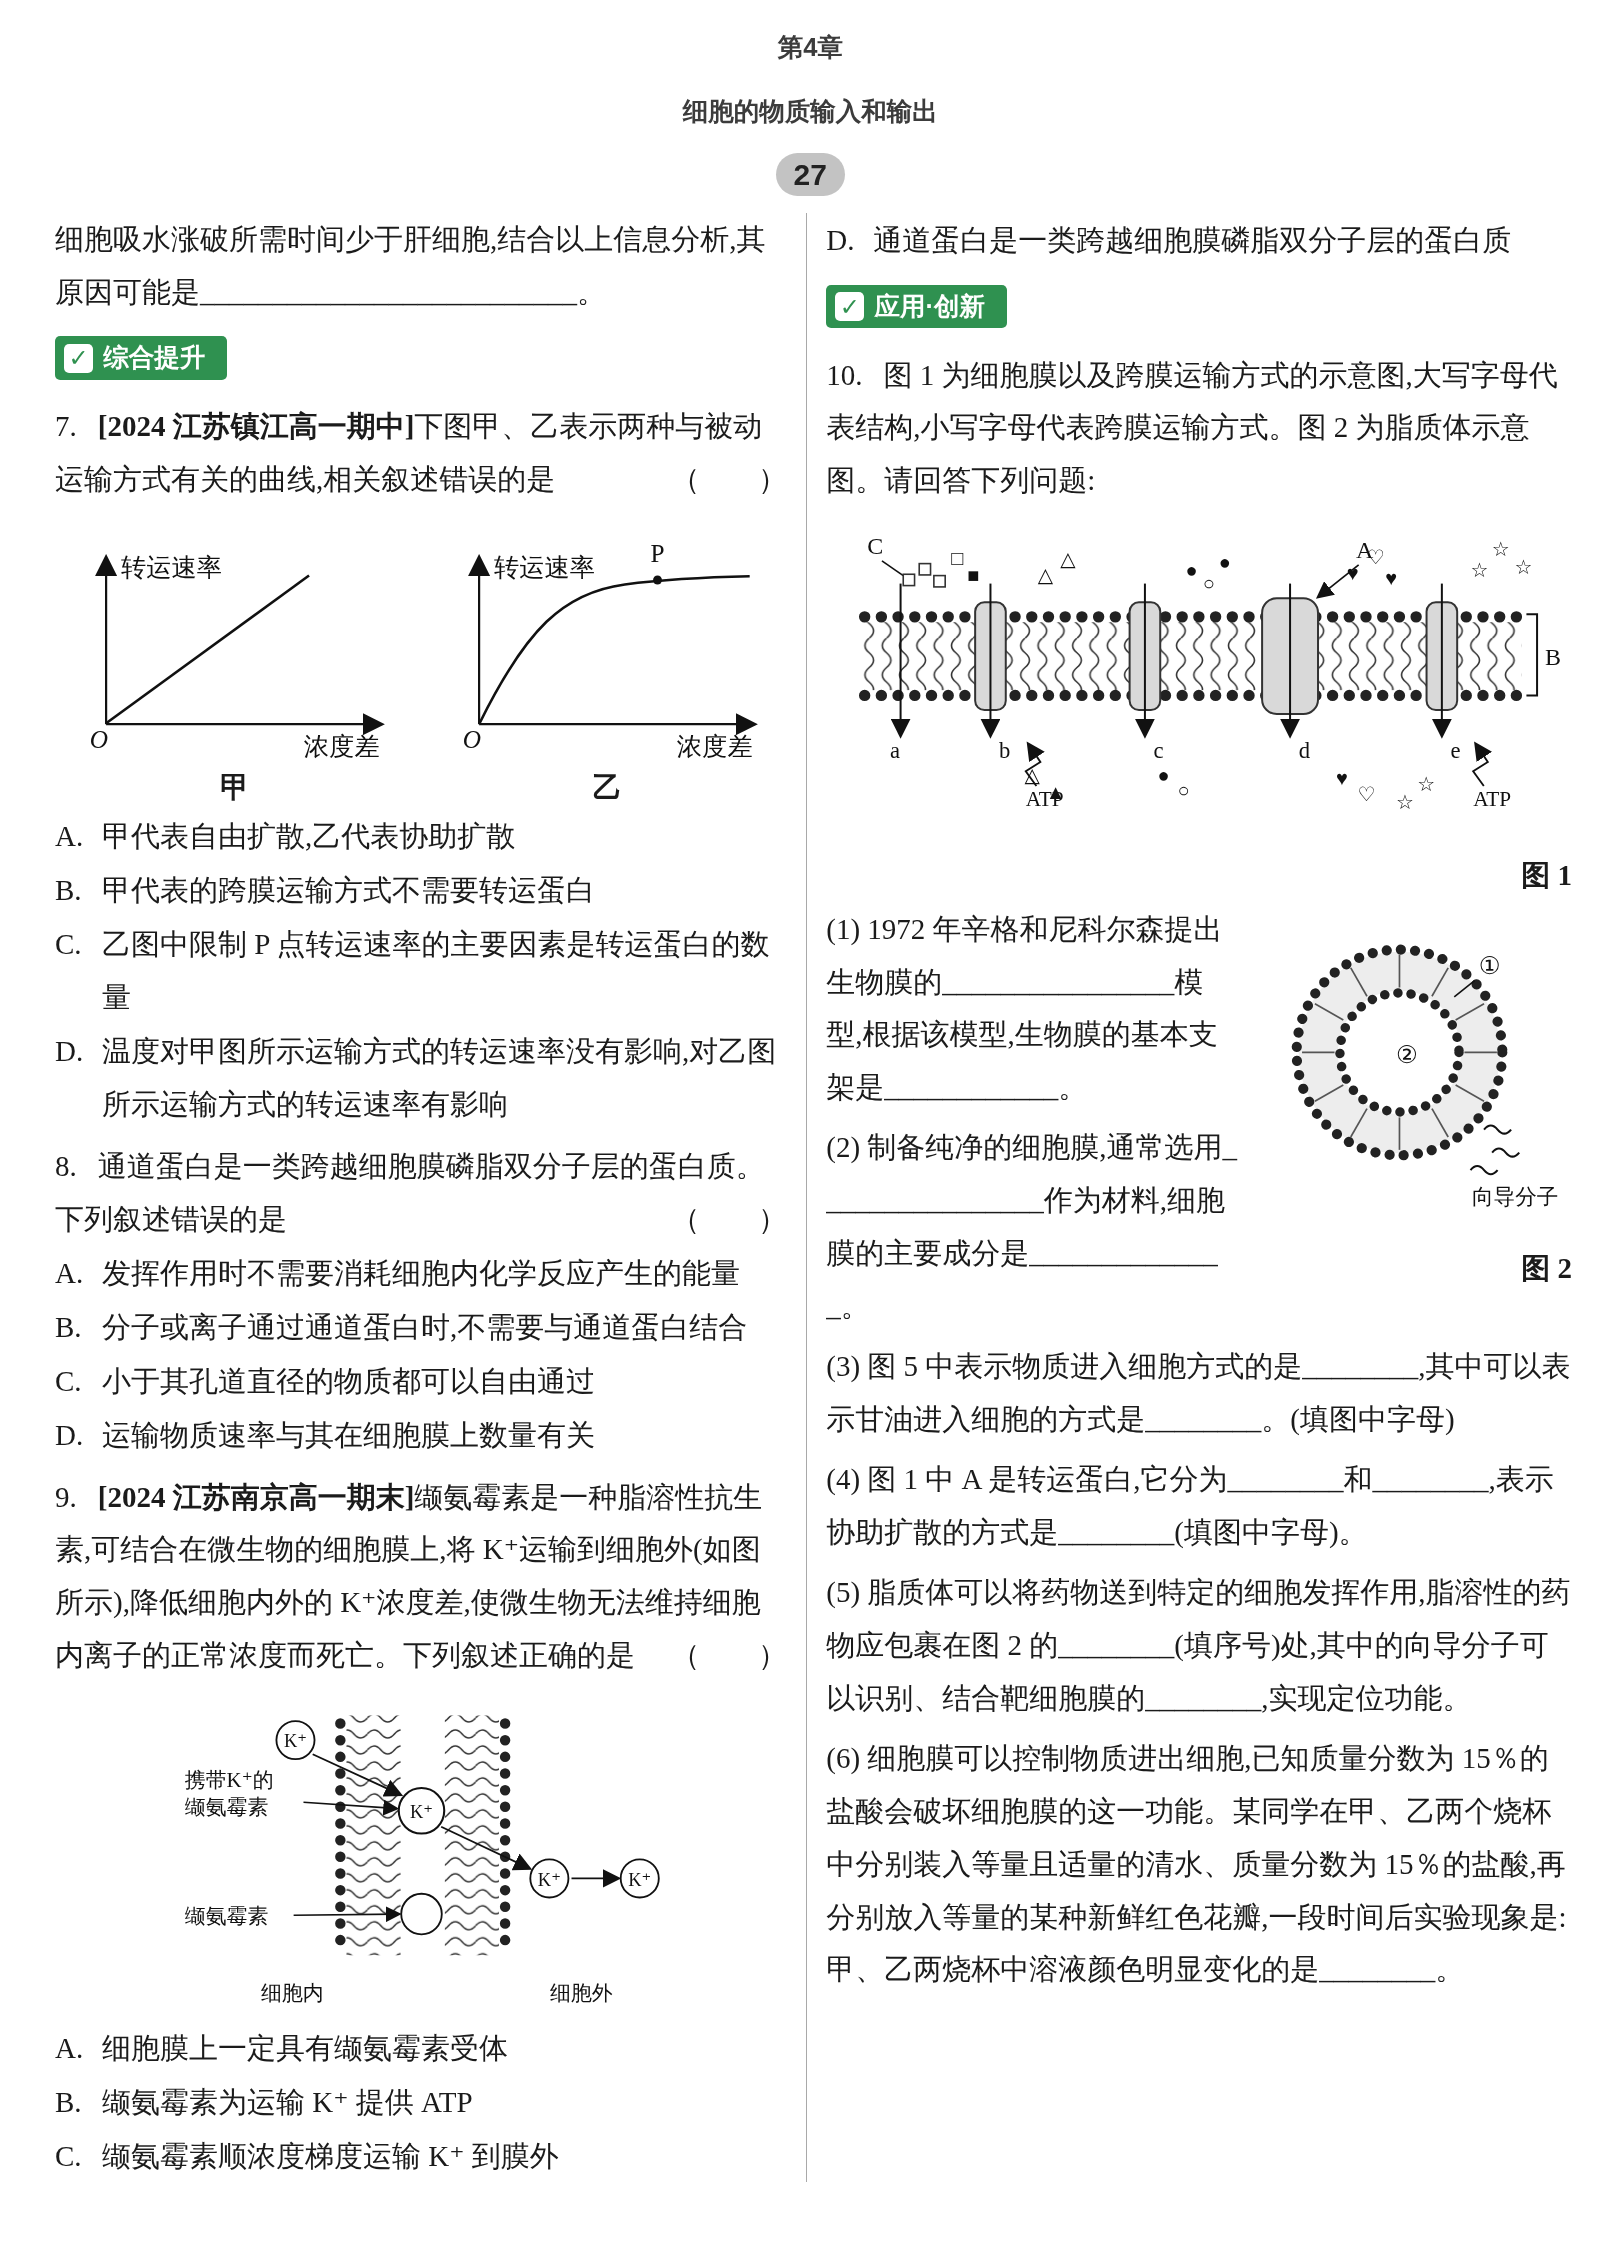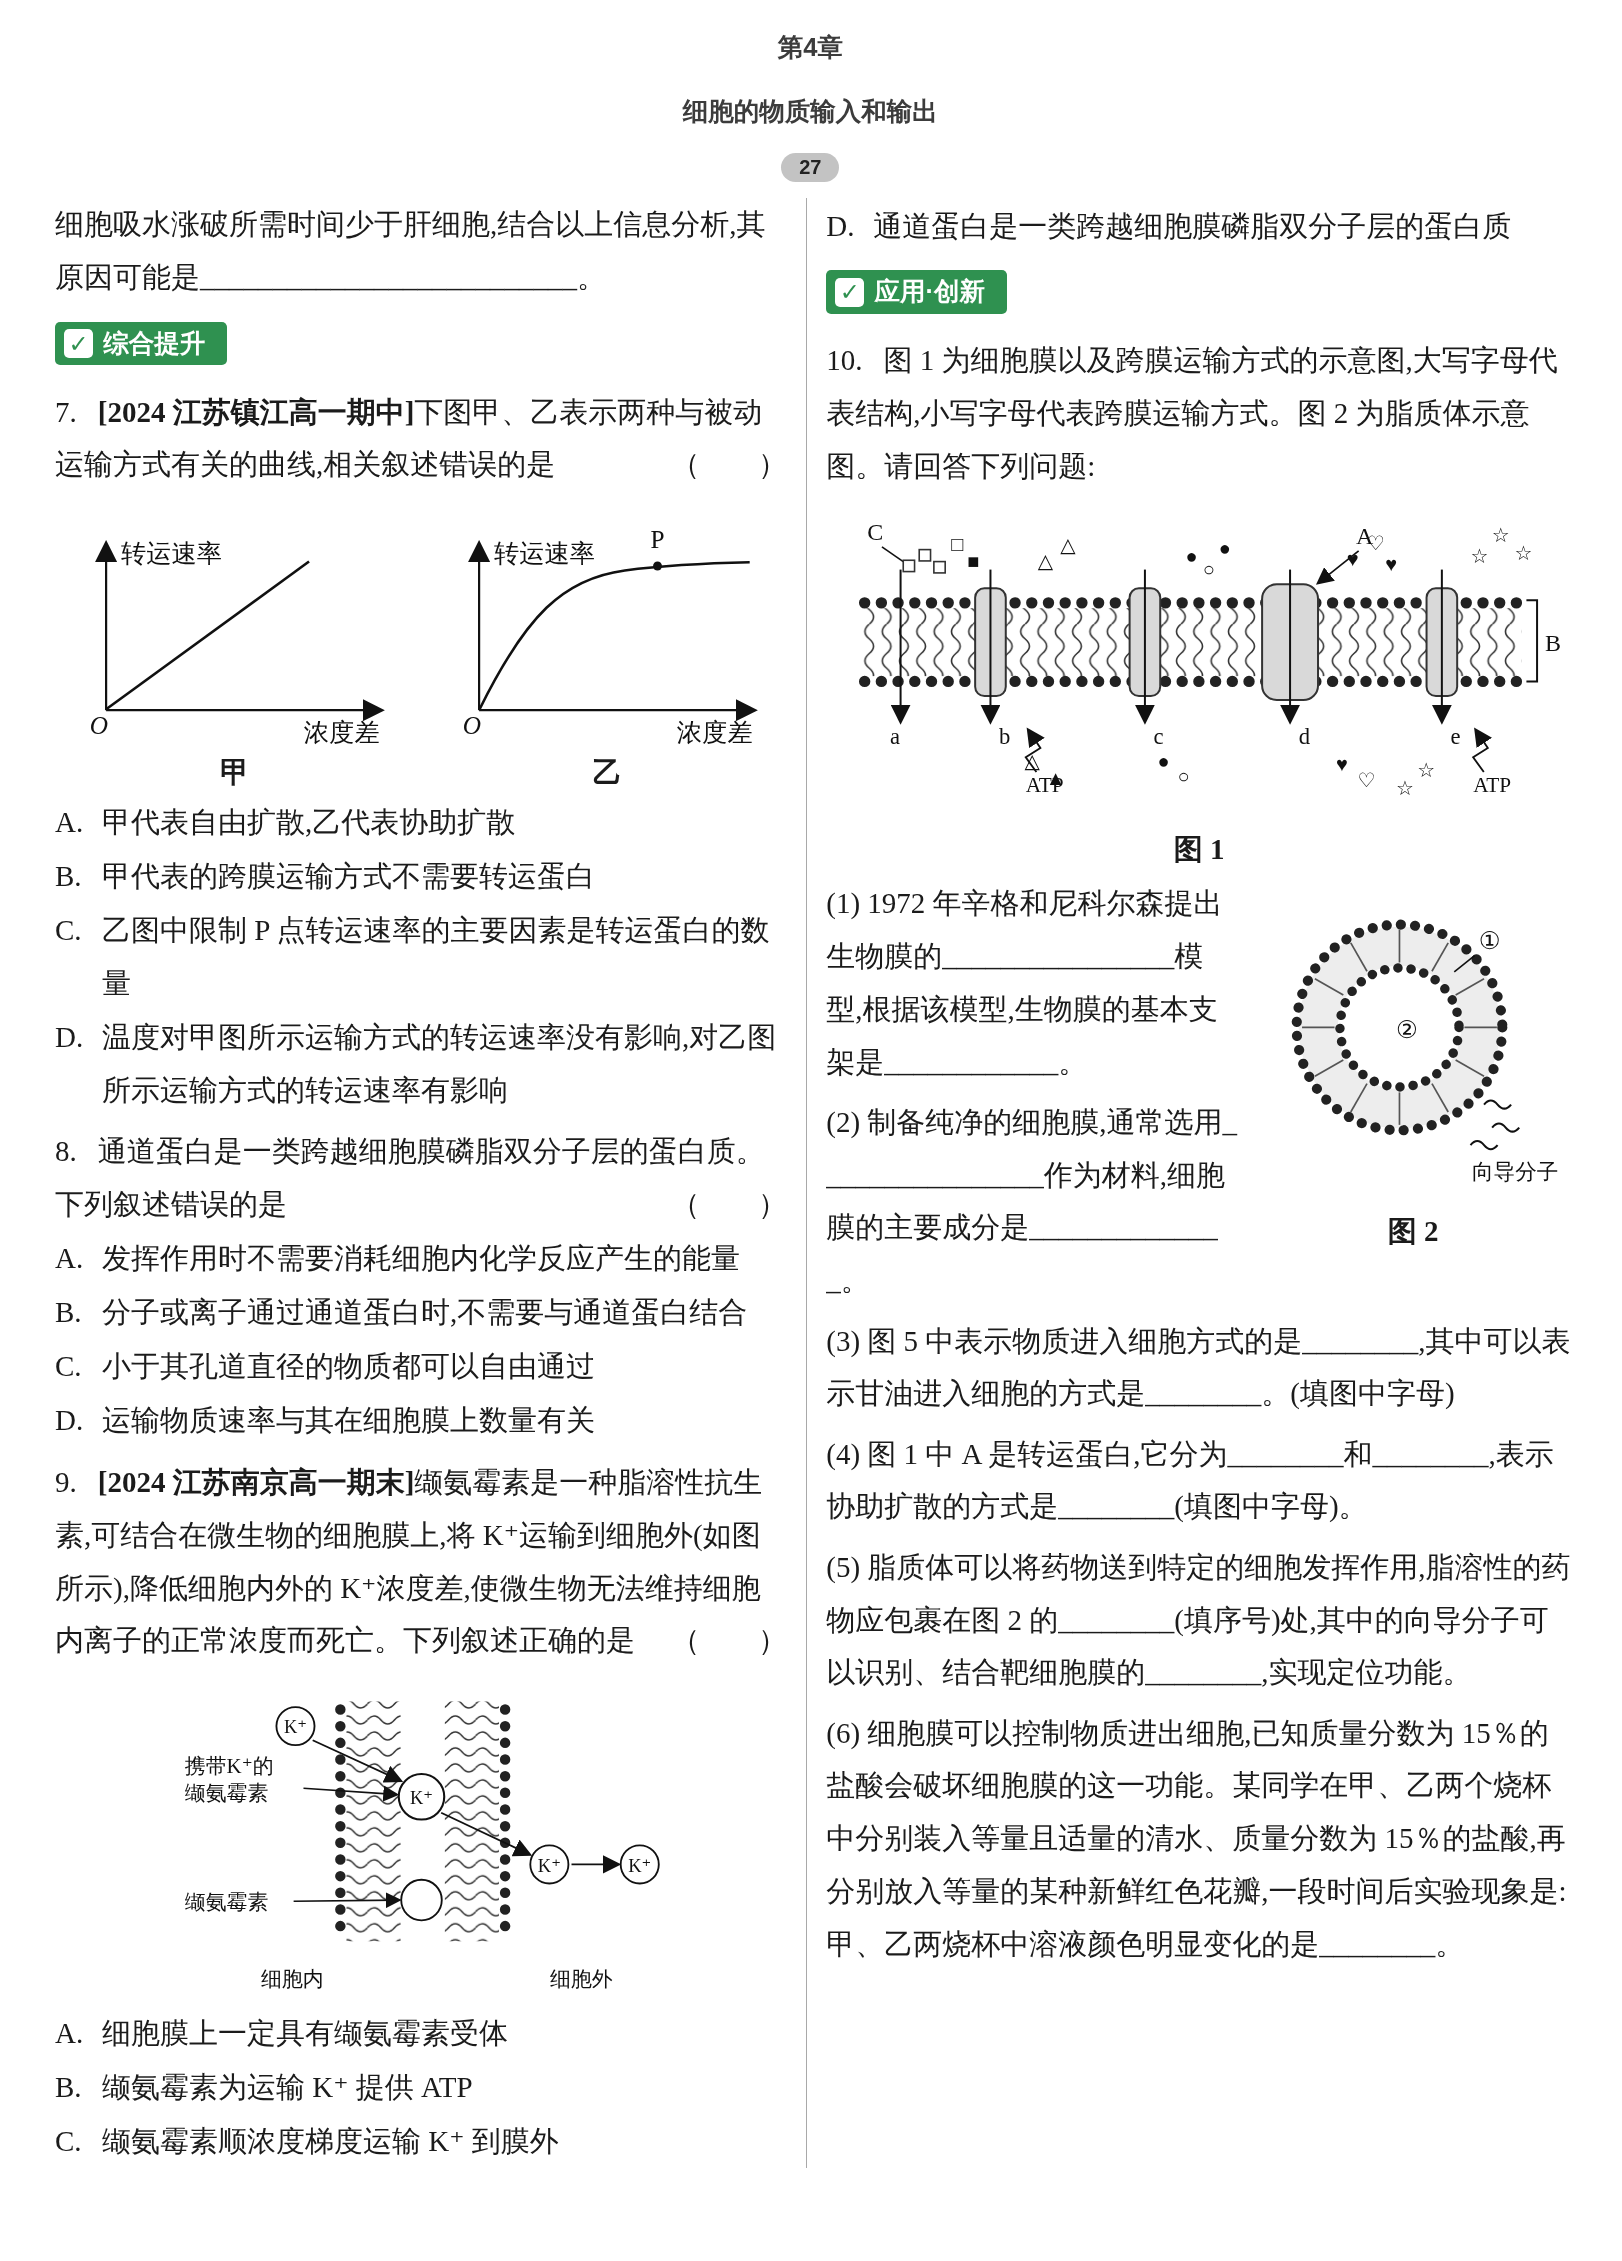--- a/index.html
+++ b/index.html
@@ -12,21 +12,21 @@
   }
   
   .page-header {
     display:flex; justify-content:flex-end; align-items:center; gap:18px;
     font-family:"Liberation Sans","DejaVu Sans",sans-serif;
     font-size:25.5px; font-weight:bold; color:#3c3c3c;
     padding-right:6.4px; margin-bottom:16.5px;flex-direction:column;
   }
   .page-badge {
     background:#c3c3c3; border-radius:636px; padding:0 18px;
-    font-size:20px; color:#222; line-height:1.45; font-weight:bold;
+    font-size:30px; color:#222; line-height:1.45; font-weight:bold;
   }
   
   .columns { display:flex; align-items:stretch; }
   .col-left { width:732px; flex:none; }
   .divider { width:1.3px; background:#a9a9a9; margin:0 19px; flex:none; }
   .col-right { flex:1; min-width:0; }
   .col p { word-break:break-all; }
   
   .badge {
     display:inline-flex; align-items:center; gap:10.2px;
@@ -52,21 +52,21 @@
   
   svg text { font-family:"Liberation Serif","DejaVu Serif",serif; fill:#111; }
   .graphs { display:flex; gap:23px; margin:16.5px 0 3.8px; padding:0 5.1px; }
   .graph { flex:1; }
   .graph svg { width:100%; height:auto; display:block; }
   .graph-caption { text-align:center; font-weight:bold; line-height:1.3; margin-top:1.3px; }
   .fig9 { width:541px; margin:12.7px auto 7.6px; }
   .fig9 svg { width:100%; height:auto; display:block; }
   .fig1 { margin:14px 0 2.5px; }
   .fig1 svg { width:100%; height:auto; display:block; }
-  .fig-caption { text-align:center; font-weight:bold; line-height:1.4; margin-top:3px; }
+  .fig-caption { text-align:right; font-weight:bold; line-height:1.4; margin-top:14px; }
   .fig2 { float:right; width:318px; margin:6.4px 0 6.4px 16.5px; }
   .fig2 svg { width:100%; height:auto; display:block; }
   .part { margin-top:7.6px; }
   .clear { clear:both; }
 </style>
 </head>
 <body>
 
 <div class="page">
 

